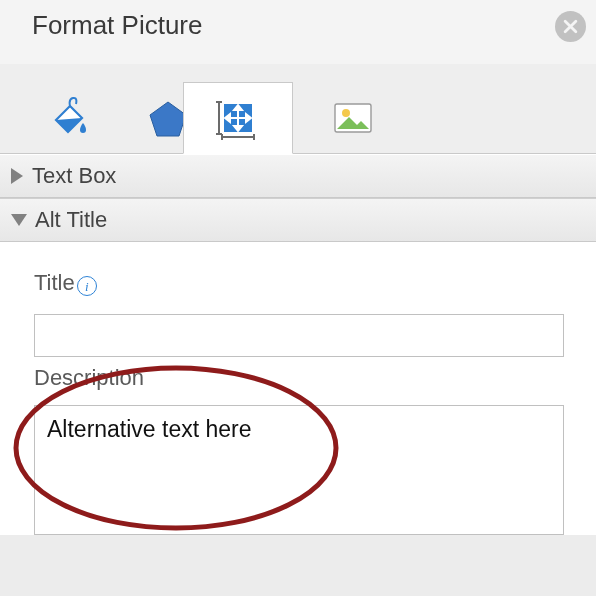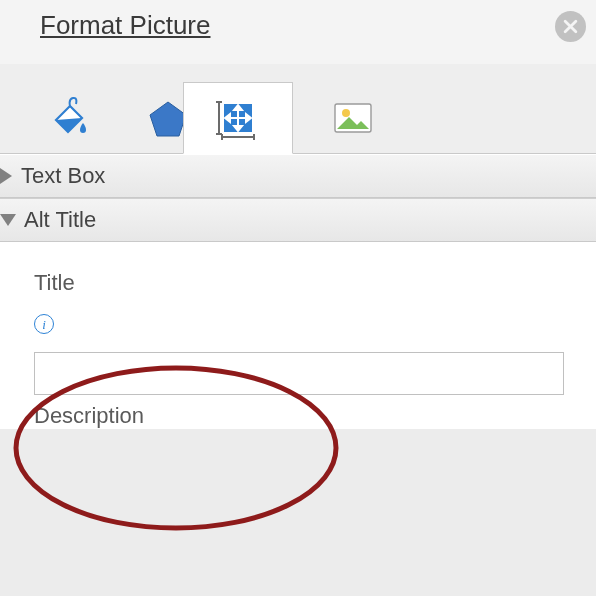--- a/index.html
+++ b/index.html
@@ -7,24 +7,23 @@
   body {
     font-family: -apple-system, "Helvetica Neue", Arial, sans-serif;
     background: #ececec;
     color: #3a3a3a;
     position: relative;
   }
   .header {
     height: 64px;
     display: flex;
     align-items: flex-start;
-    padding: 10px 18px 0 40px;
+    padding: 10px 18px 0 32px;
     background: #f4f4f4;
     position: relative;
-    text-decoration: underline;
   }
   .header-title {
     font-size: 26px;
     font-weight: 400;
     color: #3a3a3a;
   }
   .close-btn {
     position: absolute;
     top: 11px;
     right: 10px;
@@ -65,20 +64,21 @@
   .tab4 { left: 300px; }
   svg { overflow: visible; }
 
   .section-bar {
     height: 44px;
     background: linear-gradient(#f4f4f4, #e7e7e7);
     border-top: 1px solid #d0d0d0;
     border-bottom: 1px solid #c9c9c9;
     display: flex;
     align-items: center;
+    padding-left: 11px;
     font-size: 22px;
     color: #444;
   }
   .section-bar .tri {
     width: 0; height: 0;
     margin-right: 9px;
   }
   .tri.right {
     border-top: 8px solid transparent;
     border-bottom: 8px solid transparent;
@@ -93,26 +93,25 @@
   .section-first { border-top: 1px solid #ffffff; }
 
   .panel-body {
     background: #ffffff;
     padding: 8px 0 0 0;
   }
 
   .field-block { padding: 20px 32px 6px 34px; }
   .field-label-row {
     display: flex;
-    align-items: flex-start;
+    align-items: flex-end;
     font-size: 22px;
     color: #5a5a5a;
     margin-bottom: 18px;
-    gap: 18px;
-    flex-direction: column;
+    gap: 2px;
   }
   .info-icon {
     width: 20px; height: 20px;
     border: 1.6px solid #2e83d6;
     border-radius: 50%;
     display: flex;
     align-items: center;
     justify-content: center;
     color: #2e83d6;
     font-size: 13px;
@@ -219,18 +218,19 @@
 <div class="panel-body">
   <div class="field-block">
     <div class="field-label-row">
       <span>Title</span>
       <span class="info-icon">i</span>
     </div>
     <input type="text" class="input-text" value="" style="">
   </div>
   <div class="desc-block">
     <div class="desc-label">Description</div>
+    <div class="textarea">Alternative text here</div>
   </div>
 </div>
 
 <svg class="annotation-ellipse" viewBox="0 0 340 180">
   <ellipse cx="170" cy="90" rx="160" ry="80" fill="none" stroke="#8e1b1b" stroke-width="5"></ellipse>
 </svg>
 
 </body></html>

